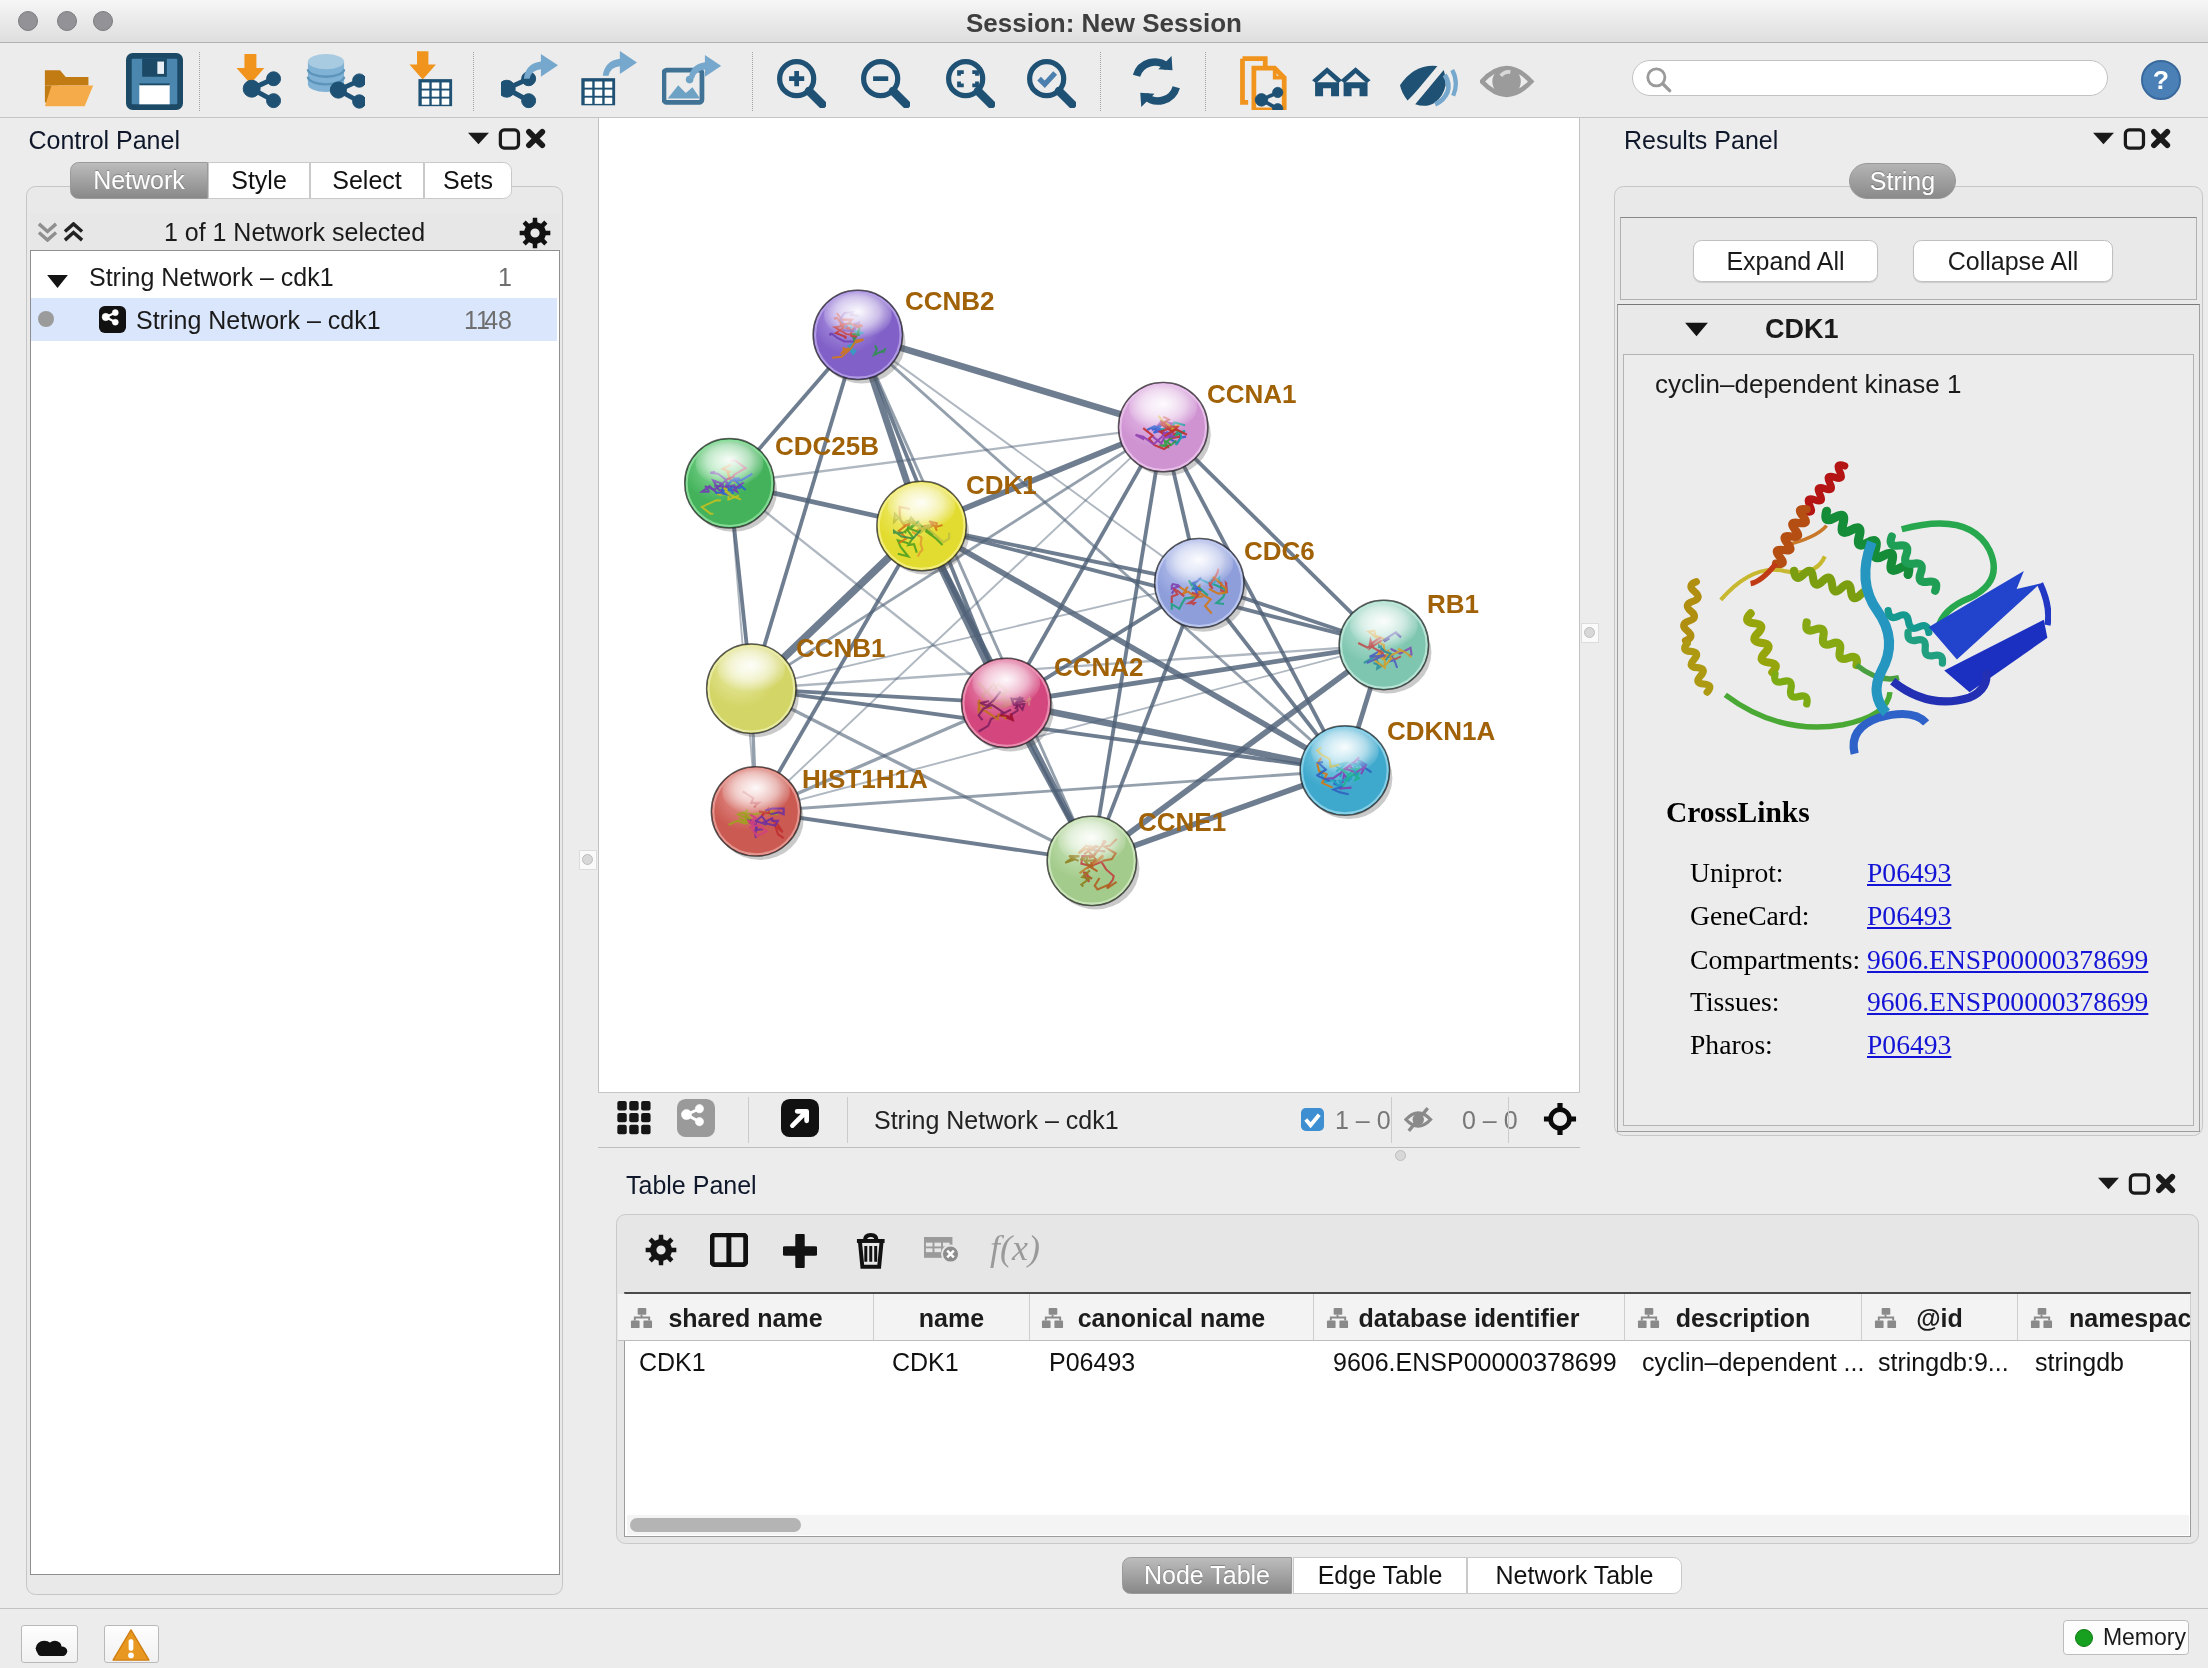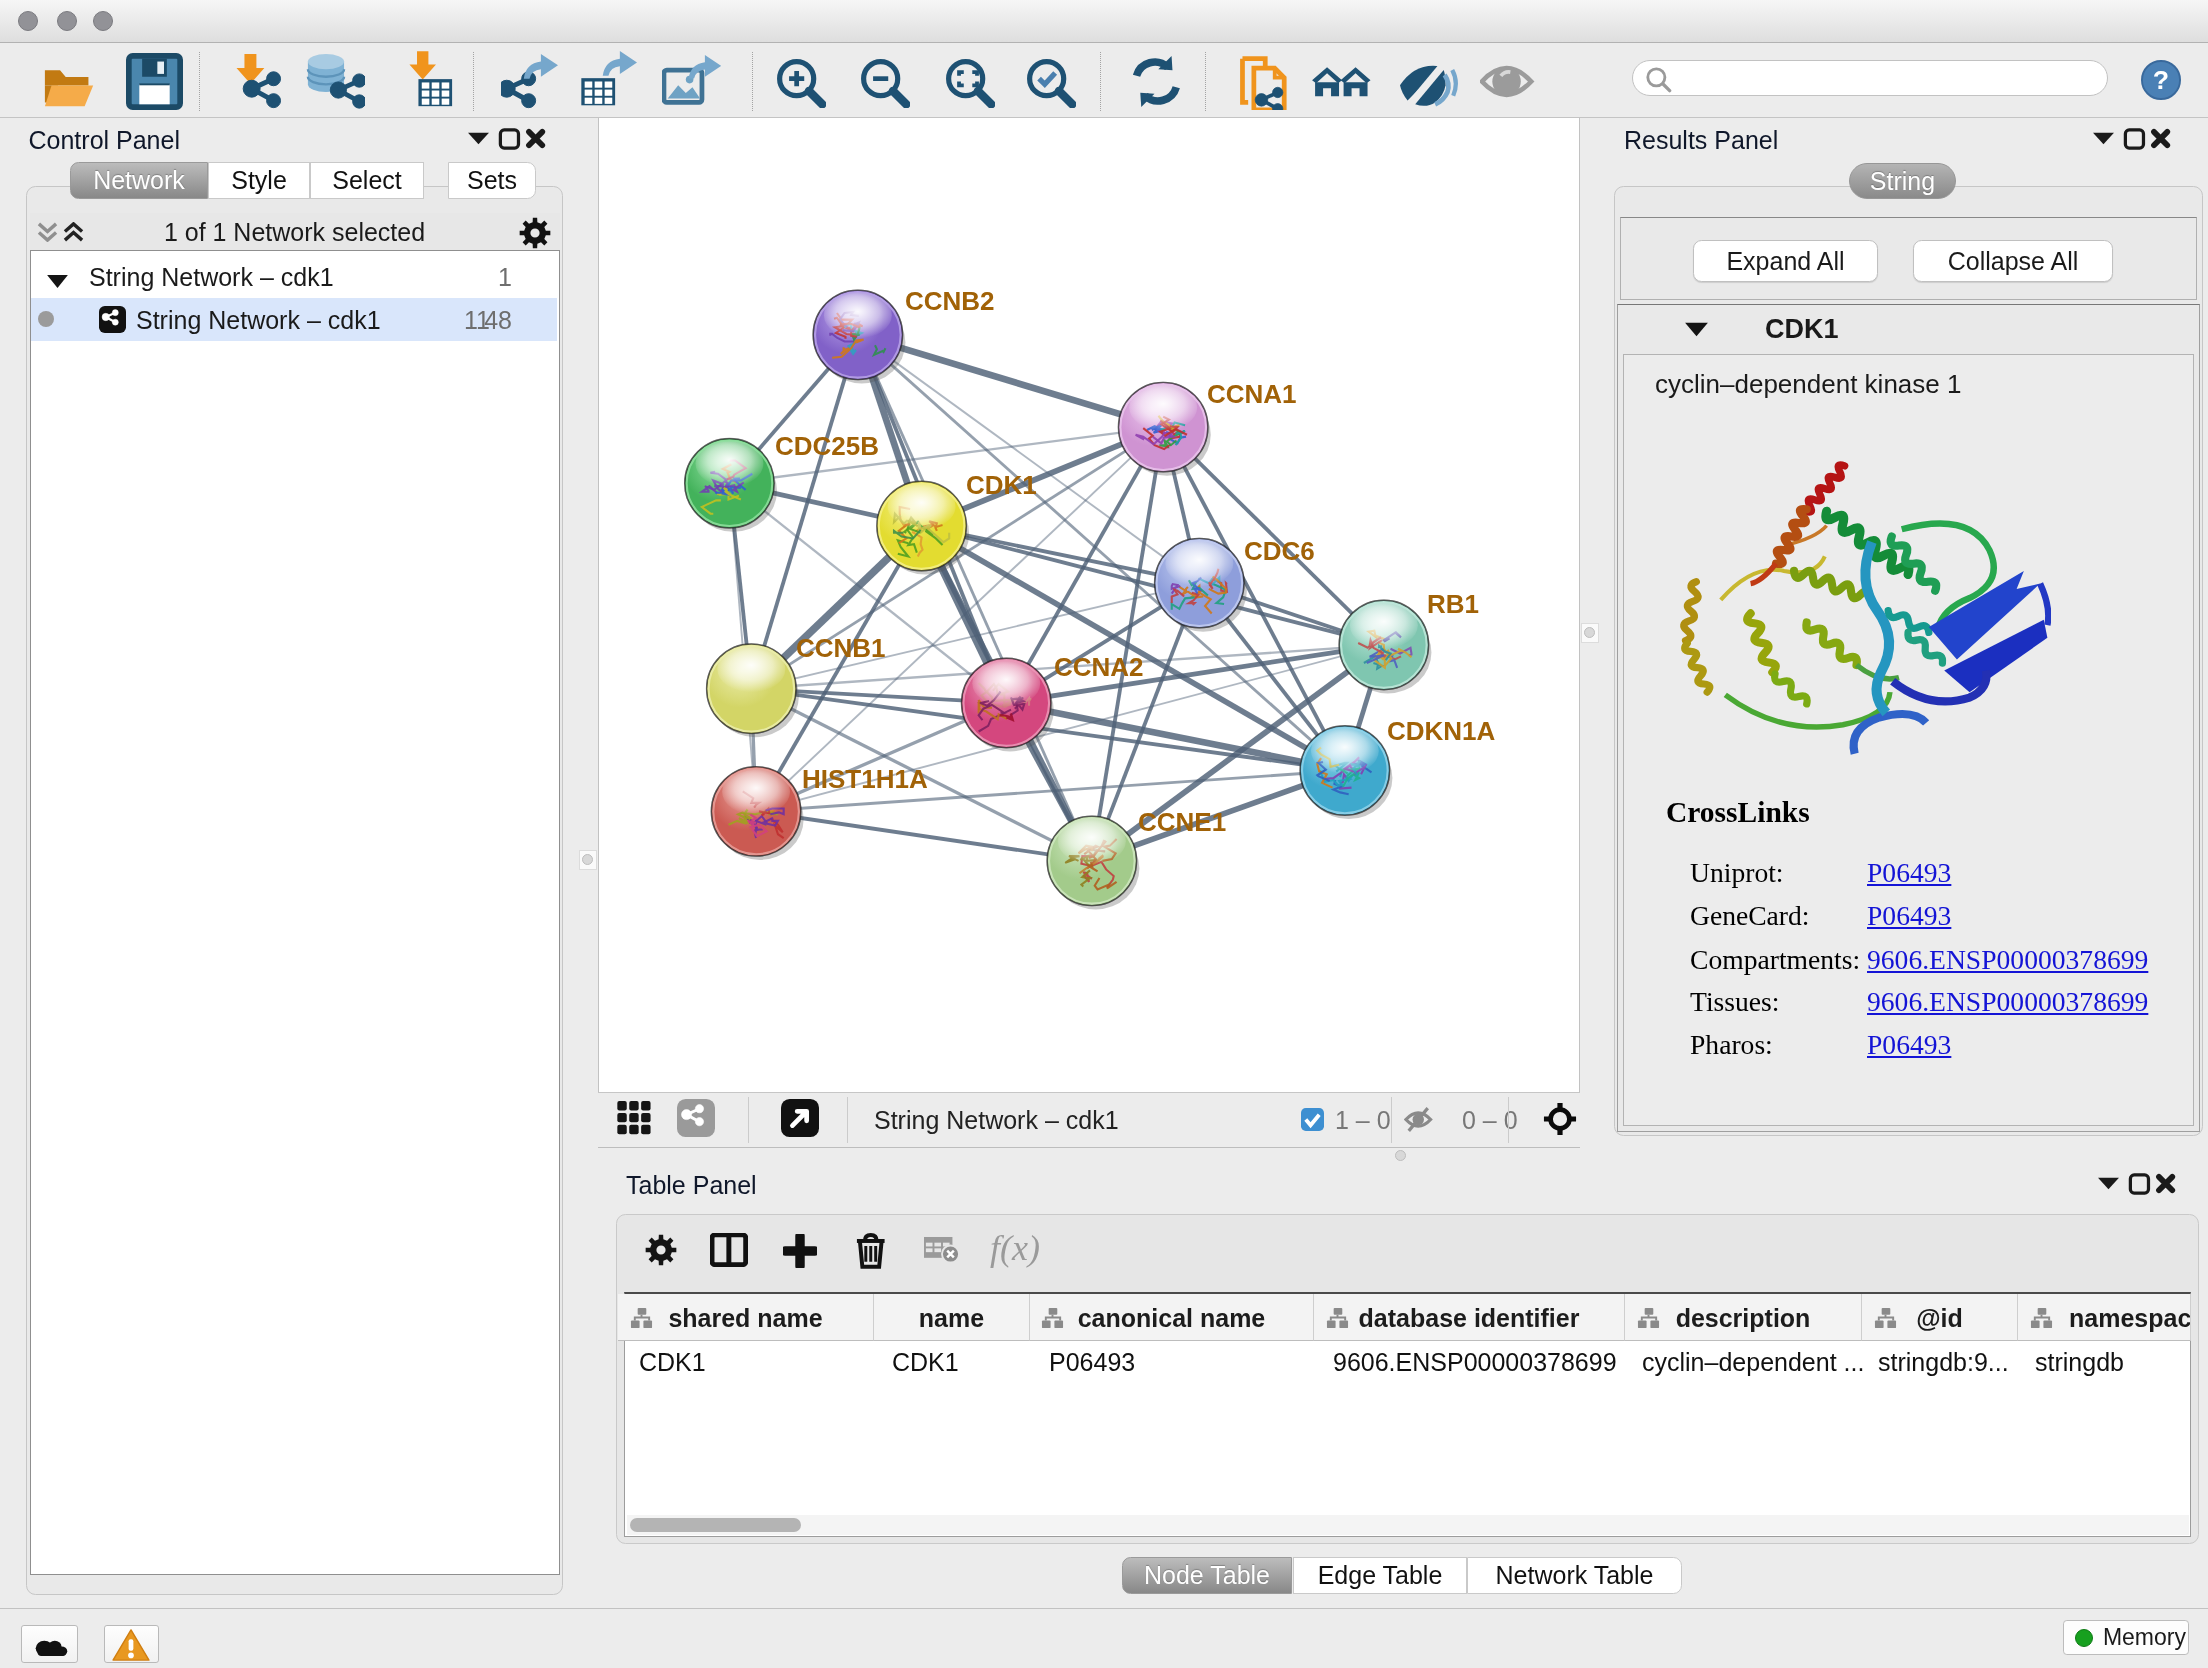--- a/index.html
+++ b/index.html
@@ -52,20 +52,21 @@
 
 #statusbar{position:absolute;left:0;top:1608px;width:2208px;height:60px;background:#ececec;border-top:1px solid #c2c2c2;}
 .sbtn{position:absolute;top:1625px;height:38px;background:linear-gradient(#fefefe,#f1f1f1);border:1px solid #b9b9b9;border-radius:2.9px;}
 #membtn{position:absolute;left:2063px;top:1620px;width:126px;height:35px;background:#fdfdfd;border:1px solid #bcbcbc;border-radius:3.8px;font-size:23px;white-space:nowrap;display:flex;align-items:center;overflow:hidden;}
 .netlabel{font-size:26px;color:#a16207;font-weight:bold;}
 </style></head><body>
 <div id="titlebar">
     <div class="tlight" style="left:18px"></div>
     <div class="tlight" style="left:57px"></div>
     <div class="tlight" style="left:93px"></div>
+    <div id="wtitle">Session: New Session</div>
   </div>
 <div id="toolbar">
     <svg class="ticon" style="left:39px;top:13.3px" width="61" height="53" viewBox="0 0 64 56">
       <path d="M6 14 h16 l6 7 h24 v9 h-46 z" fill="#c27a12"></path>
       <path d="M6 14 v34 h6 l8-18 h-14z" fill="#c27a12"></path>
       <path d="M13 30 h44 l-9 22 h-42 z" fill="#f5ab49"></path>
     </svg>
     <svg class="ticon" style="left:126px;top:8.6px" width="57" height="57" viewBox="0 0 60 60">
       <rect x="3" y="3" width="54" height="54" rx="4" fill="#4a86ad"></rect>
       <rect x="3" y="3" width="54" height="54" rx="4" fill="none" stroke="#1c4a66" stroke-width="6"></rect>
@@ -238,21 +239,21 @@
 <div class="abs phead" style="left:28.5px;top:126px">Control Panel</div>
 <svg class="abs" style="left:468px;top:127px" width="80" height="24" viewBox="0 0 84 25">
     <path d="M0 6 L22 6 L11 18 Z" fill="#1a1a1a"></path>
     <rect x="34" y="3" width="19" height="19" rx="4" fill="none" stroke="#1a1a1a" stroke-width="3.4"></rect>
     <path d="M64 5 L78 19 M78 5 L64 19" stroke="#1a1a1a" stroke-width="6" stroke-linecap="round"></path>
   </svg>
 <div id="cp-box"></div>
 <div class="tab sel roundL" style="left:70px;top:162px;width:138px">Network</div>
 <div class="tab" style="left:208px;top:162px;width:102px">Style</div>
 <div class="tab" style="left:310px;top:162px;width:114px">Select</div>
-<div class="tab roundR" style="left:448px;top:162px;width:88px">Sets</div>
+<div class="tab roundR" style="left:424px;top:162px;width:88px">Sets</div>
 <div id="cp-bar"></div>
 <svg class="abs" style="left:37px;top:222px" width="21" height="20" viewBox="0 0 22 21">
     <path d="M2 2 L11 10 L20 2 M2 11 L11 19 L20 11" stroke="#8f8f8f" stroke-width="3.6" fill="none"></path>
   </svg>
 <svg class="abs" style="left:63px;top:222px" width="21" height="20" viewBox="0 0 22 21">
     <path d="M2 10 L11 2 L20 10 M2 19 L11 11 L20 19" stroke="#222" stroke-width="3.6" fill="none"></path>
   </svg>
 <div class="abs" style="left:29.5px;top:218px;width:530px;text-align:center;font-size:25px">1 of 1 Network selected</div>
 <svg class="abs" style="left:519px;top:217px" width="32" height="32" viewBox="0 0 34 34">
     <g transform="translate(17,17) scale(1.0)">

